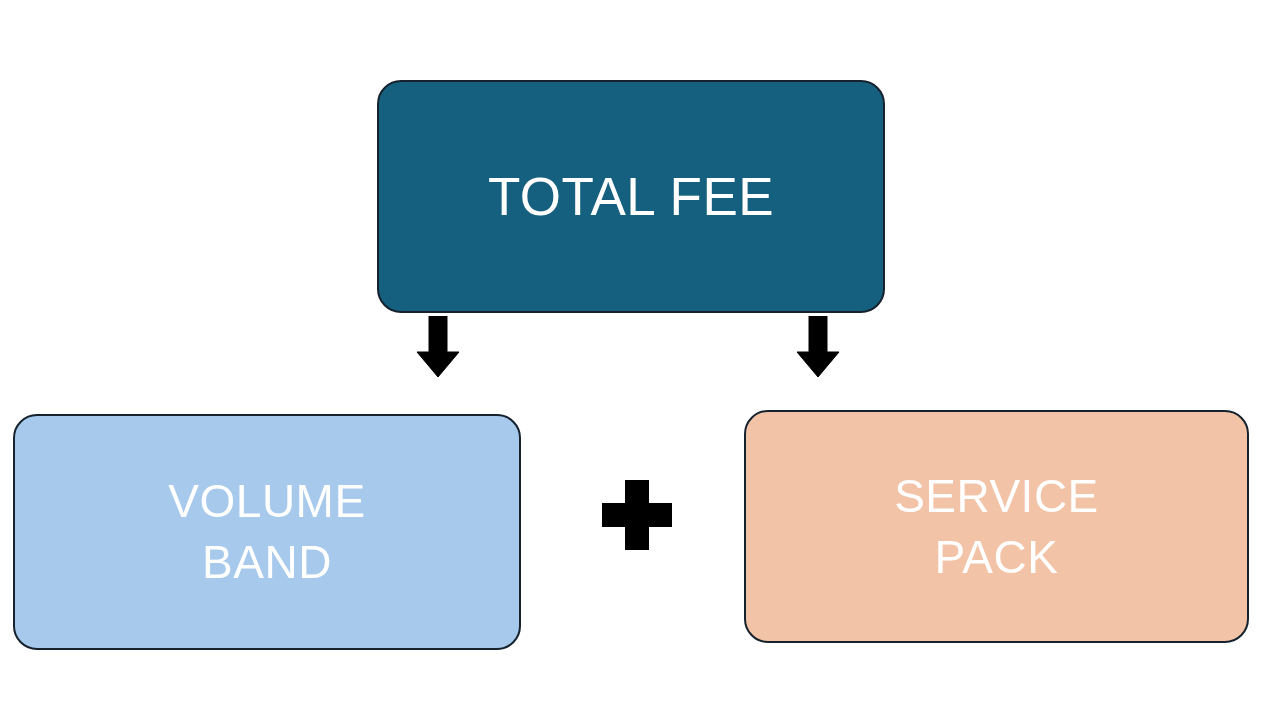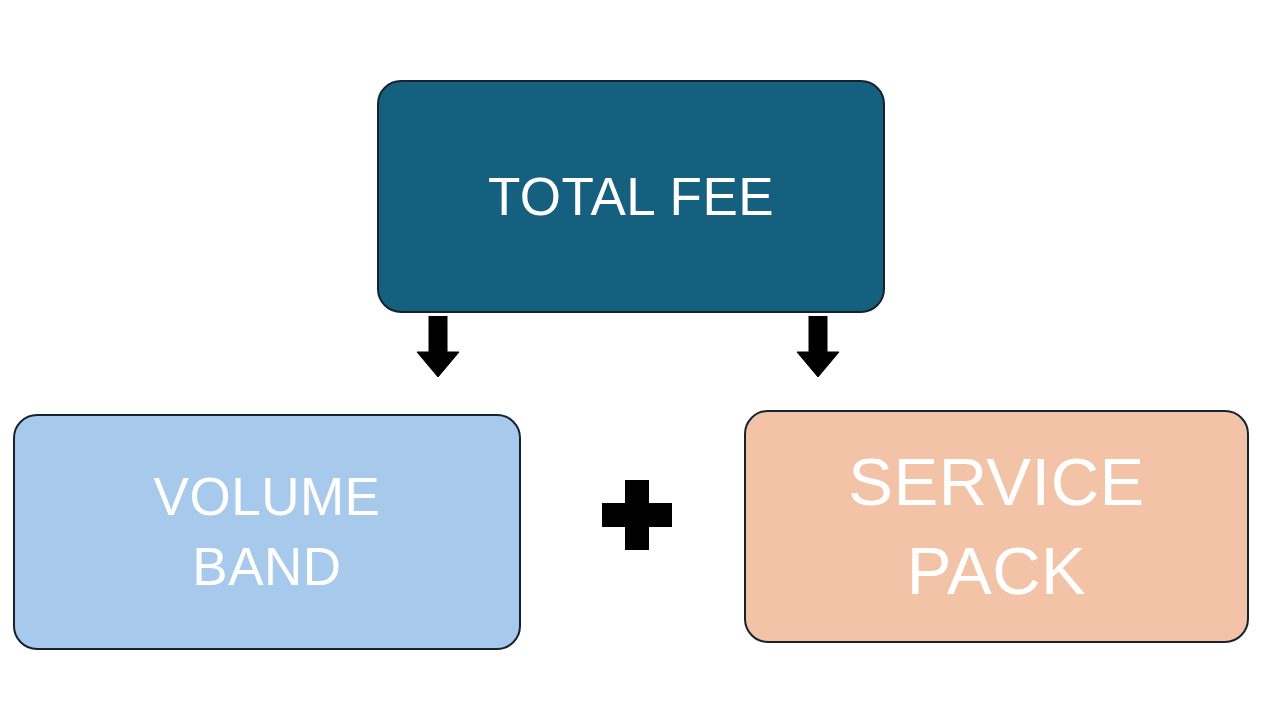--- a/index.html
+++ b/index.html
@@ -47,30 +47,30 @@
     background: #15607f;
     font-size: 53px;
   }
 
   #node-volume-band {
     left: 13px;
     top: 402px;
     width: 508px;
     height: 236px;
     background: #a6c9ec;
-    font-size: 53px;
+    font-size: 46px;
   }
 
   #node-service-pack {
     left: 744px;
     top: 398px;
     width: 505px;
     height: 233px;
     background: #f2c3a7;
-    font-size: 67px;
+    font-size: 46px;
   }
 
   
   .arrow {
     position: absolute;
     width: 44px;
     height: 62px;
   }
   #arrow-left  { left: 416px; top: 316px; }
   #arrow-right { left: 796px; top: 316px; }

